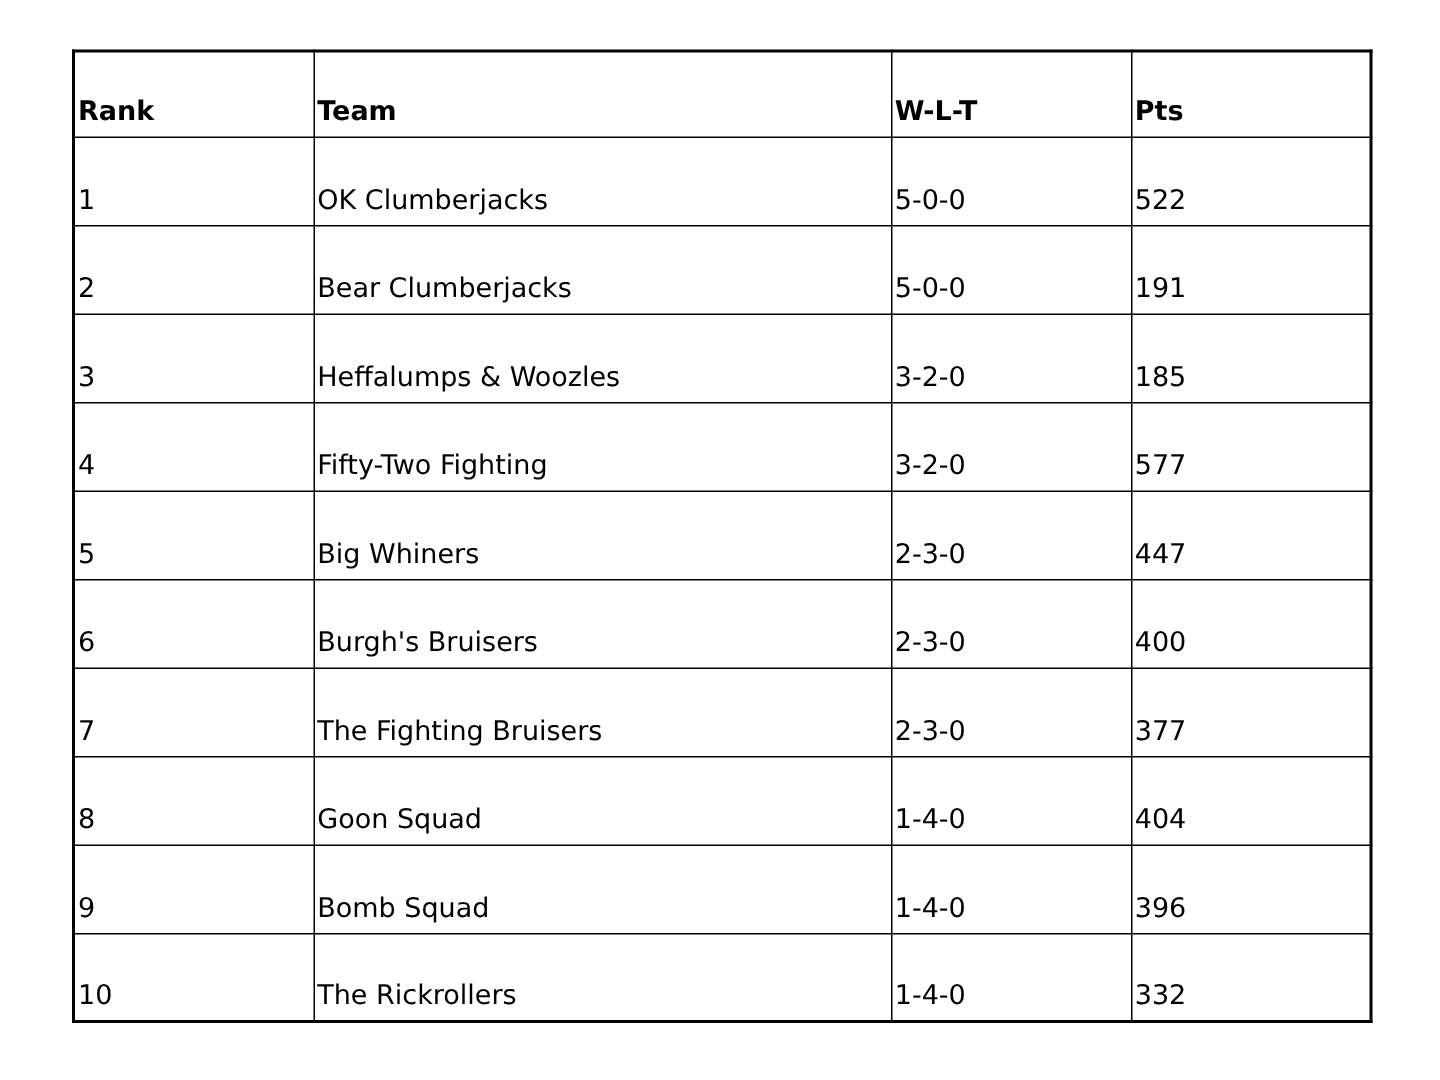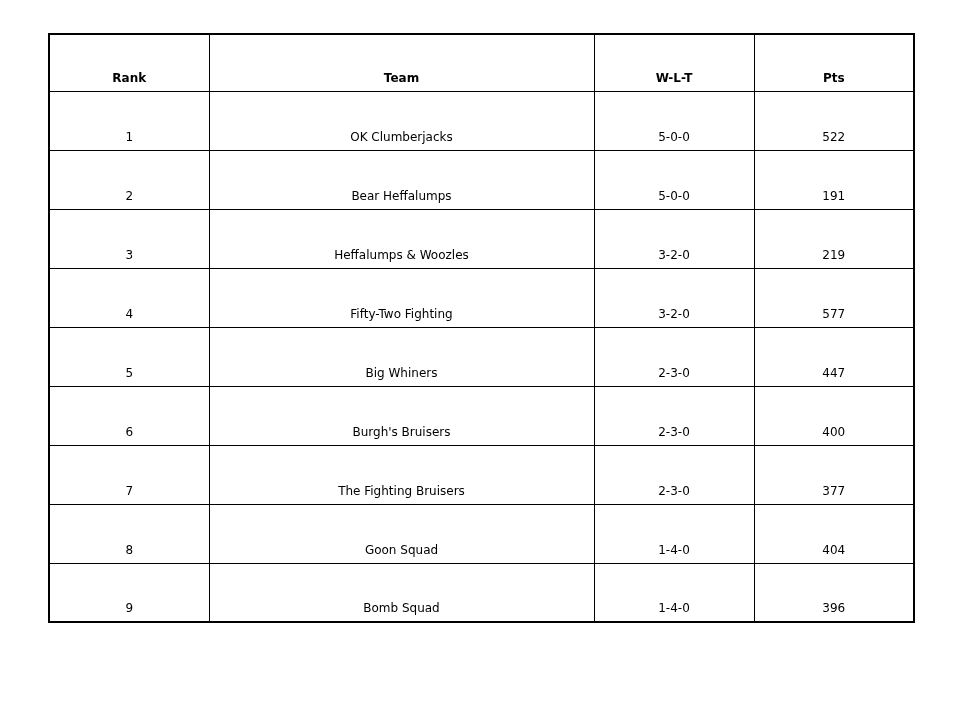--- a/index.html
+++ b/index.html
@@ -28,24 +28,24 @@
     background: #ffffff;
     border: 2px solid #000000;
   }
   col.c-rank { width: 160px; }
   col.c-team { width: 385px; }
   col.c-wlt  { width: 160px; }
   col.c-pts  { width: 160px; }
   table.standings th,
   table.standings td {
     border: 1px solid #000000;
-    text-align: center;
+    text-align: left;
     vertical-align: bottom;
     padding: 0 2px 6px 2px;
-    font-size: 12px;
+    font-size: 18px;
     overflow: hidden;
     white-space: nowrap;
   }
   table.standings thead tr { height: 57px; }
   table.standings tbody tr { height: 59px; }
   table.standings th { font-weight: bold; }
   table.standings td { font-weight: normal; }
 </style>
 </head>
 <body>
@@ -68,29 +68,29 @@
     </thead>
     <tbody>
       <tr>
         <td>1</td>
         <td>OK Clumberjacks</td>
         <td>5-0-0</td>
         <td>522</td>
       </tr>
       <tr>
         <td>2</td>
-        <td>Bear Heffalumps</td>
+        <td>Bear Clumberjacks</td>
         <td>5-0-0</td>
         <td>191</td>
       </tr>
       <tr>
         <td>3</td>
         <td>Heffalumps &amp; Woozles</td>
         <td>3-2-0</td>
-        <td>219</td>
+        <td>185</td>
       </tr>
       <tr>
         <td>4</td>
         <td>Fifty-Two Fighting</td>
         <td>3-2-0</td>
         <td>577</td>
       </tr>
       <tr>
         <td>5</td>
         <td>Big Whiners</td>
@@ -114,15 +114,21 @@
         <td>Goon Squad</td>
         <td>1-4-0</td>
         <td>404</td>
       </tr>
       <tr>
         <td>9</td>
         <td>Bomb Squad</td>
         <td>1-4-0</td>
         <td>396</td>
       </tr>
+      <tr>
+        <td>10</td>
+        <td>The Rickrollers</td>
+        <td>1-4-0</td>
+        <td>332</td>
+      </tr>
     </tbody>
   </table>
 </div>
 
 </body></html>

